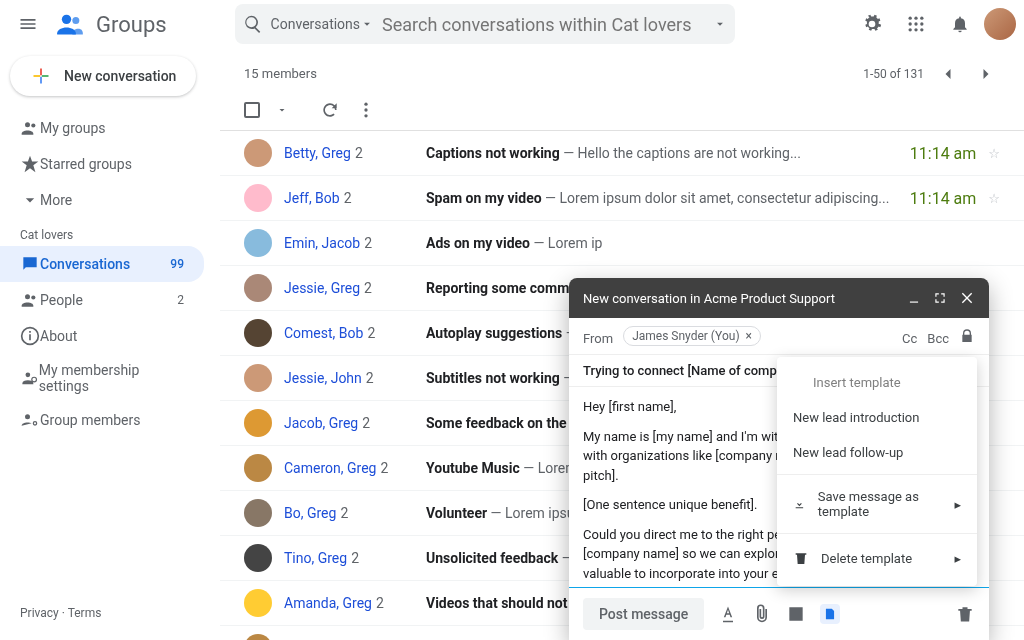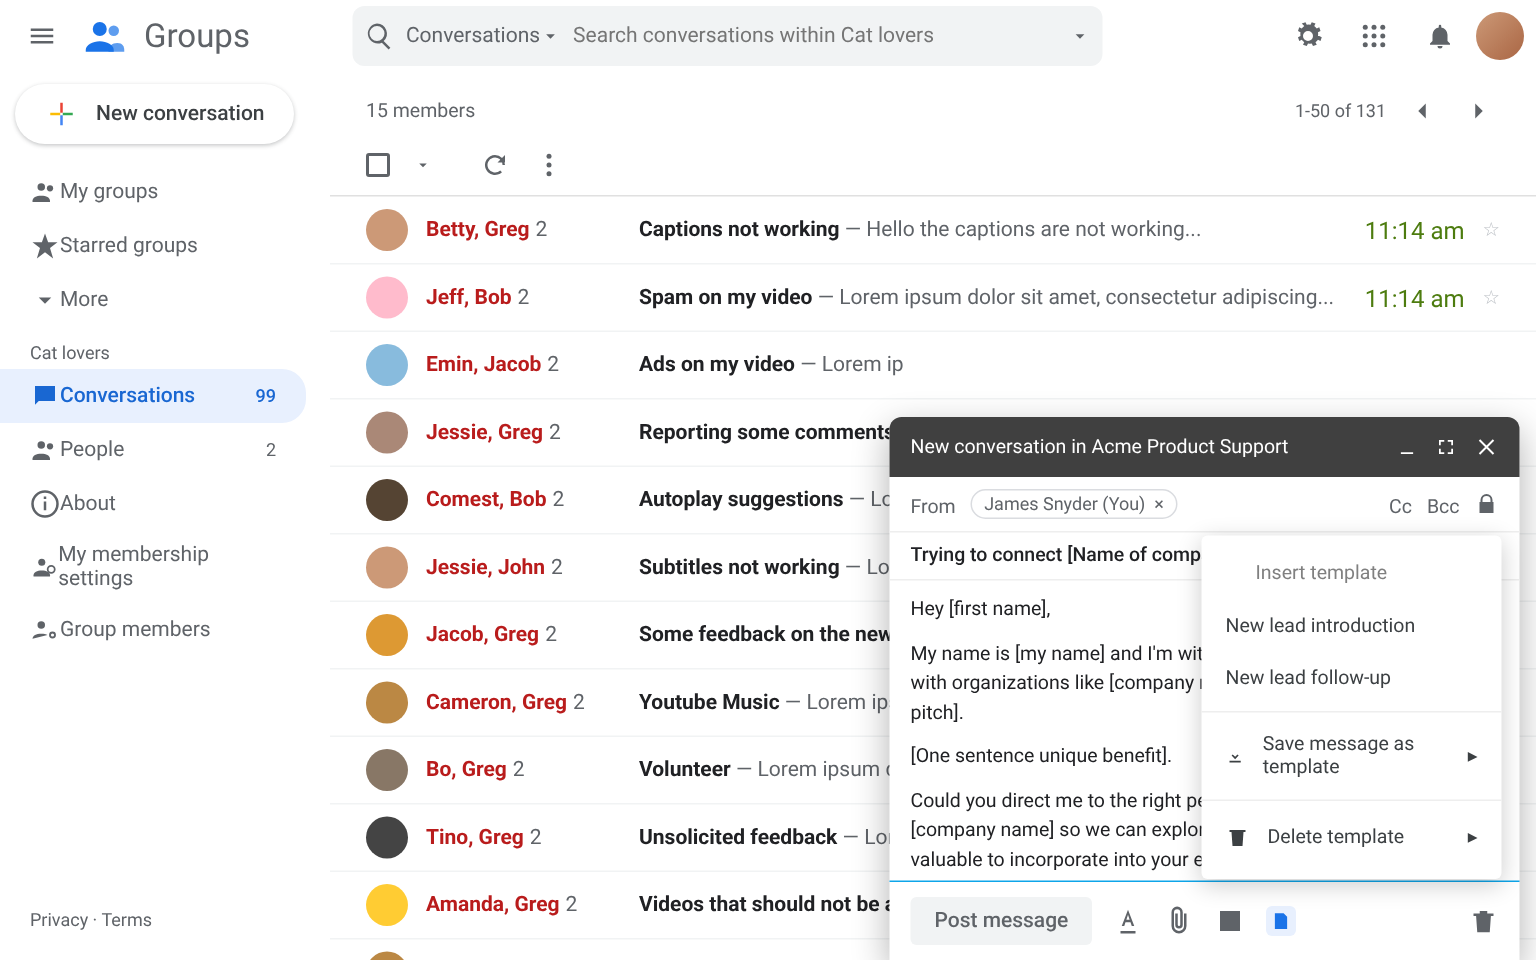--- a/index.html
+++ b/index.html
@@ -3,21 +3,21 @@
 <meta charset="utf-8">
 <style>
 * { box-sizing: border-box; margin: 0; padding: 0; font-family: Roboto, Arial, sans-serif; }
 body { background: #fff; color: #202124; font-size: 13px; overflow: hidden; width: 1024px; height: 640px; }
 .topbar { display: flex; align-items: center; height: 48px; padding: 0 8px; gap: 8px; }
 .icon-btn { width: 40px; height: 40px; display: flex; align-items: center; justify-content: center; border-radius: 50%; cursor: pointer; color: #5f6368; }
 .logo-people { width: 28px; height: 28px; fill: #1a73e8; }
 .brand { font-size: 22px; color: #5f6368; font-weight: 400; margin-left: 4px; }
 .search { display: flex; align-items: center; background: #f1f3f4; border-radius: 8px; height: 40px; margin-left: 60px; flex: 0 0 500px; padding: 0 8px; color: #5f6368; }
 .search .scope { margin-left: 8px; font-size: 14px; }
-.search input { border: none; background: transparent; outline: none; font-size: 14px; flex: 1; padding: 0 8px; color: #5f6368; }
+.search input { border: none; background: transparent; outline: none; font-size: 18px; flex: 1; padding: 0 8px; color: #5f6368; }
 .top-right { margin-left: auto; display: flex; align-items: center; gap: 4px; }
 .avatar-sm { width: 32px; height: 32px; border-radius: 50%; background: linear-gradient(135deg,#c97,#a64); }
 .layout { display: flex; height: calc(640px - 48px); }
 .sidebar { width: 220px; padding: 8px 0; display: flex; flex-direction: column; font-size: 14px; color: #3c4043; }
 .new-conv { display: flex; align-items: center; gap: 12px; background: #fff; border-radius: 24px; padding: 10px 20px; margin: 0 10px 14px 10px; box-shadow: 0 1px 3px rgba(60,64,67,.3); cursor: pointer; font-weight: 500; color: #3c4043; width: fit-content; }
 .nav-item { display: flex; align-items: center; padding: 8px 20px; cursor: pointer; color: #5f6368; border-radius: 0 16px 16px 0; margin-right: 16px; }
 .nav-item.active { background: #e8f0fe; color: #1967d2; font-weight: 500; }
 .nav-item .badge { margin-left: auto; font-size: 12px; }
 .group-label { font-size: 12px; color: #5f6368; padding: 10px 20px 4px; }
 .footer-links { margin-top: auto; padding: 12px 20px; font-size: 12px; color: #5f6368; }
@@ -25,28 +25,28 @@
 .head { display: flex; align-items: baseline; padding: 12px 24px 8px; gap: 16px; }
 .head h1 { font-size: 22px; font-weight: 400; }
 .members { color: #5f6368; font-size: 13px; }
 .pager { margin-left: auto; color: #5f6368; font-size: 12px; display: flex; align-items: center; gap: 10px; }
 .toolbar { display: flex; align-items: center; gap: 16px; padding: 4px 24px 10px; color: #5f6368; border-bottom: 1px solid #e0e0e0; }
 .checkbox { width: 16px; height: 16px; border: 2px solid #5f6368; border-radius: 2px; }
 .rows { overflow-y: auto; flex: 1; }
 .row { display: flex; align-items: center; gap: 12px; padding: 8px 24px; border-bottom: 1px solid #f1f3f4; cursor: pointer; }
 .row .av { width: 28px; height: 28px; border-radius: 50%; background: #ccc; flex: none; }
 .names { width: 130px; flex: none; font-size: 14px; }
-.names .n { font-weight: 700; color: #b91c1c; }
+.names .n { font-weight: 400; color: #1d4ed8; }
 .names .c { color: #5f6368; margin-left: 4px; }
 .subj { flex: 1; white-space: nowrap; overflow: hidden; text-overflow: ellipsis; font-size: 14px; }
 .subj .s { font-weight: 700; }
 .subj .sn { color: #5f6368; font-weight: 400; }
 .time { color: #4d7c0f; font-size: 16px; flex: none; }
 .star { color: #bdc1c6; flex: none; }
-.compose { position: absolute; right: 11px; bottom: 0; width: 420px; background: #fff; box-shadow: 0 8px 24px rgba(0,0,0,.3); border-radius: 8px 8px 0 0; display: flex; flex-direction: column; }
+.compose { position: absolute; right: 35px; bottom: 0; width: 420px; background: #fff; box-shadow: 0 8px 24px rgba(0,0,0,.3); border-radius: 8px 8px 0 0; display: flex; flex-direction: column; }
 .compose-head { background: #404040; color: #fff; padding: 10px 14px; font-size: 13px; border-radius: 8px 8px 0 0; display: flex; align-items: center; }
 .compose-head .sp { margin-left: auto; display: flex; gap: 12px; }
 .chip { display: inline-flex; align-items: center; gap: 6px; border: 1px solid #dadce0; border-radius: 12px; padding: 2px 8px; font-size: 12px; color: #5f6368; }
 .compose-row { padding: 8px 14px; border-bottom: 1px solid #eee; display: flex; align-items: flex-end; gap: 10px; font-size: 13px; color: #5f6368; }
 .compose-row input { border: none; outline: none; flex: 1; font-size: 13px; }
 .compose-body { padding: 10px 14px; font-size: 13px; color: #202124; line-height: 1.5; height: 200px; overflow: hidden; }
 .compose-body p { margin-bottom: 10px; }
 .compose-foot { display: flex; align-items: center; gap: 14px; padding: 10px 14px; border-top: 1px solid #0ea5e9; color: #5f6368; }
 .post-btn { background: #f1f3f4; color: #5f6368; padding: 8px 16px; border-radius: 4px; font-weight: 500; font-size: 14px; cursor: pointer; }
 .template-menu { position: absolute; right: 12px; bottom: 54px; width: 200px; background: #fff; box-shadow: 0 4px 16px rgba(0,0,0,.2); border-radius: 4px; padding: 8px 0; font-size: 13px; }

